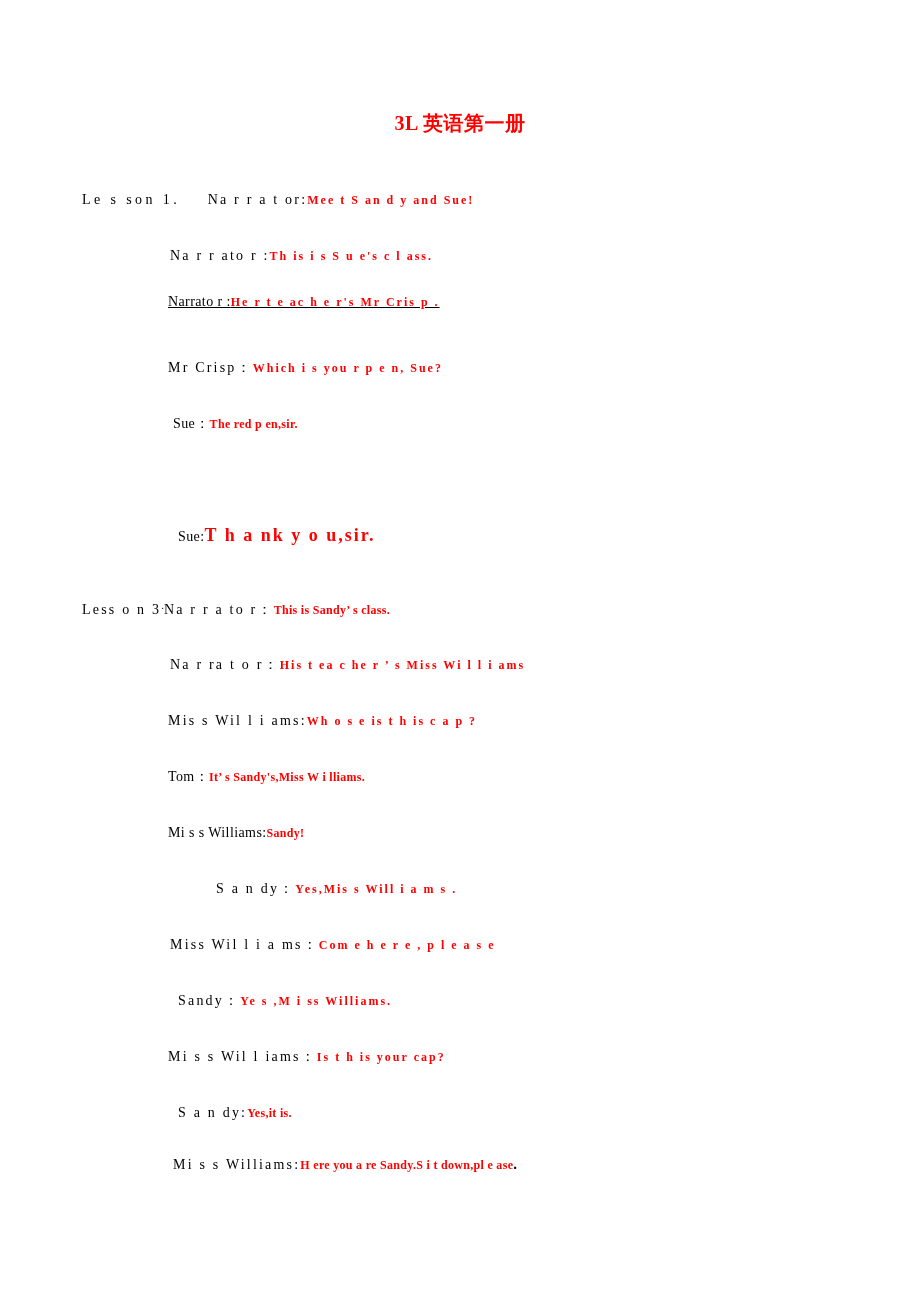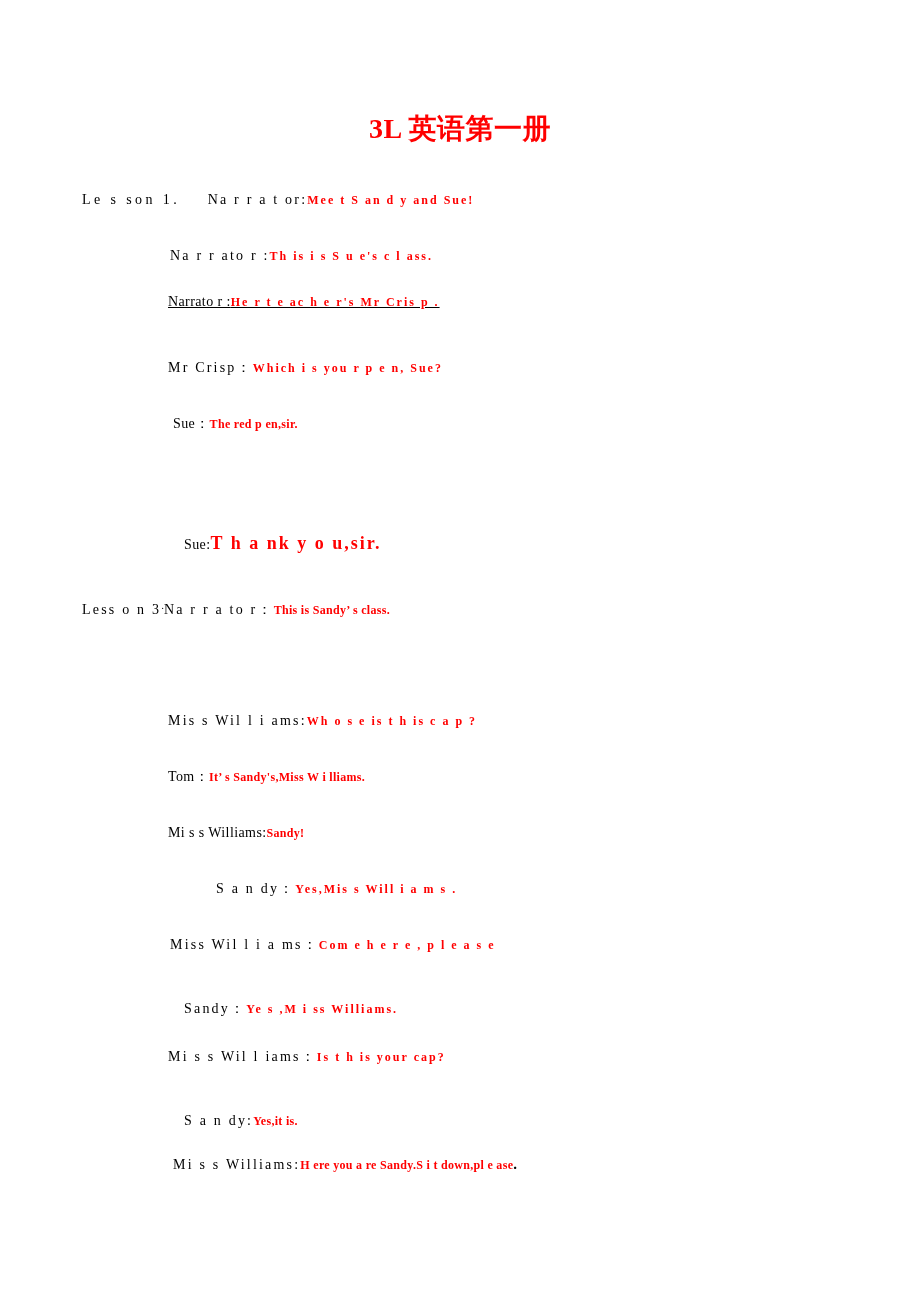--- a/index.html
+++ b/index.html
@@ -24,41 +24,41 @@
     background: #ffffff;
   }
 
   
   .doc-title {
     position: absolute;
     left: 0;
     top: 110px;
     width: 920px;
     text-align: center;
-    font-size: 28px;
+    font-size: 20px;
     font-weight: bold;
     color: #FF0000;
     letter-spacing: 0.5px;
     white-space: nowrap;
   }
 
   
   .line {
     position: absolute;
     white-space: nowrap;
     font-size: 15px;
     line-height: 18px;
   }
   
   .line.lesson-start { left: 82px; }
   
   .line.indent       { left: 168px; }
   .line.indent-a     { left: 170px; }
   .line.indent-b     { left: 173px; }
-  .line.indent-c     { left: 184px; margin-top: 8px; }
+  .line.indent-c     { left: 178px; }
 
   
   .speaker {
     color: #000000;
     font-weight: normal;
     font-size: 14px;
   }
   .sp-wide  { letter-spacing: 2.2px; }
   .sp-wider { letter-spacing: 3.4px; }
   .sp-tight { letter-spacing: 0.4px; }
@@ -106,20 +106,23 @@
 
 
   <div class="line indent-c" style="top:526px;">
     <span class="speaker sp-tight">Sue:</span><span class="say say-wide big">T h a nk y o u,sir.</span>
   </div>
 
   <div class="line lesson-start" style="top:599px;">
     <span class="speaker sp-wide">Less o n  3</span><span class="speaker sep">∙</span><span class="speaker sp-wide">Na r r a to r：</span><span class="say say-tight">This is Sandy’  s  class.</span>
   </div>
 
+  <div class="line indent-a" style="top:655px;">
+    <span class="speaker sp-wide">Na r ra t o r：</span><span class="say say-wide">His  t ea c he r ’ s  Miss  Wi l l i ams</span>
+  </div>
 
   <div class="line indent" style="top:711px;">
     <span class="speaker sp-wide">Mis s   Wil l i ams:</span><span class="say say-wide">Wh o s e is  t h is  c a p ?</span>
   </div>
 
   <div class="line indent" style="top:767px;">
     <span class="speaker sp-tight">Tom：</span><span class="say say-tight">It’  s  Sandy's,Miss   W i lliams.</span>
   </div>
 
   <div class="line indent" style="top:823px;">

